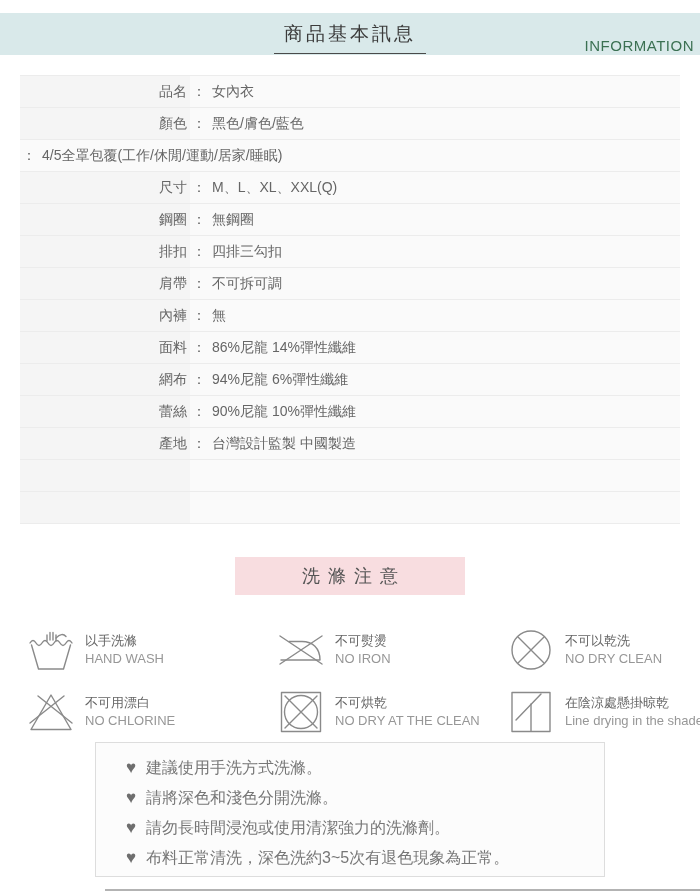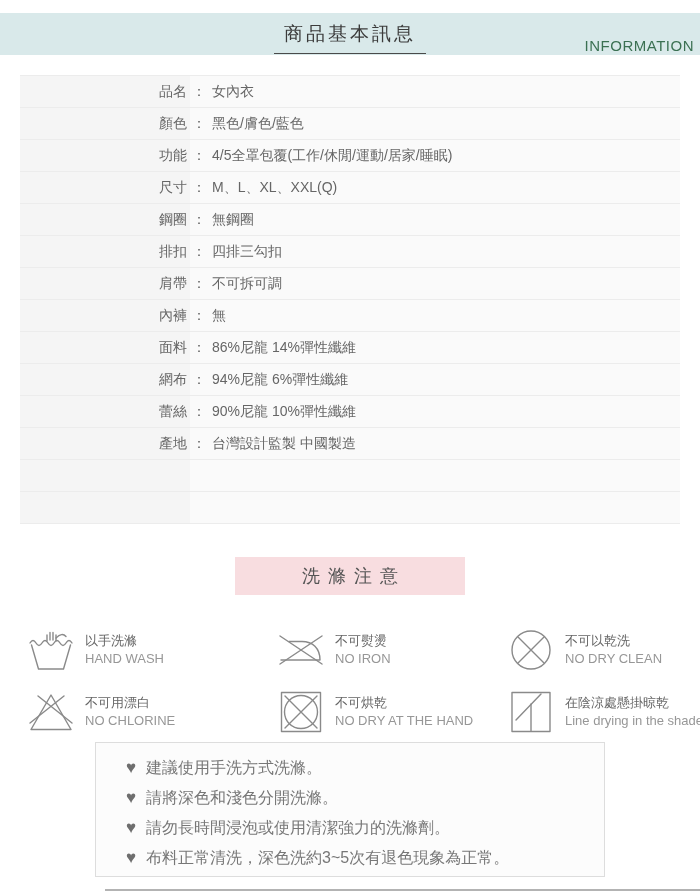--- a/index.html
+++ b/index.html
@@ -62,21 +62,20 @@
         </div>
     </div>
     <div class="spec-row">
       <div class="cell-label">顏色</div>
       <div class="cell-value">
           <span class="sep">：</span>
           <span>黑色/膚色/藍色</span>
         </div>
     </div>
     <div class="spec-row">
-      <div class="cell-label">功能</div>
       <div class="cell-value">
           <span class="sep">：</span>
           <span>4/5全罩包覆(工作/休閒/運動/居家/睡眠)</span>
         </div>
     </div>
     <div class="spec-row">
       <div class="cell-label">尺寸</div>
       <div class="cell-value">
           <span class="sep">：</span>
           <span>M、L、XL、XXL(Q)</span>
@@ -199,21 +198,21 @@
     </div>
 
     <div class="care-item">
       <svg viewBox="0 0 46 46">
         <rect class="stroke" x="3.5" y="3.5" width="39" height="39"></rect>
         <circle class="stroke" cx="23" cy="23" r="16.5"></circle>
         <path class="stroke" d="M7,7 L39,39 M39,7 L7,39"></path>
       </svg>
       <div class="care-labels">
         <span class="care-zh">不可烘乾</span>
-        <span class="care-en">NO DRY AT THE HAND</span>
+        <span class="care-en">NO DRY AT THE CLEAN</span>
       </div>
     </div>
 
     <div class="care-item">
       <svg viewBox="0 0 46 46">
         <rect class="stroke" x="4" y="3.5" width="38" height="39"></rect>
         <path class="stroke" d="M8,31 L33,5"></path>
         <path class="stroke" d="M23,15 L23,42"></path>
       </svg>
       <div class="care-labels">

